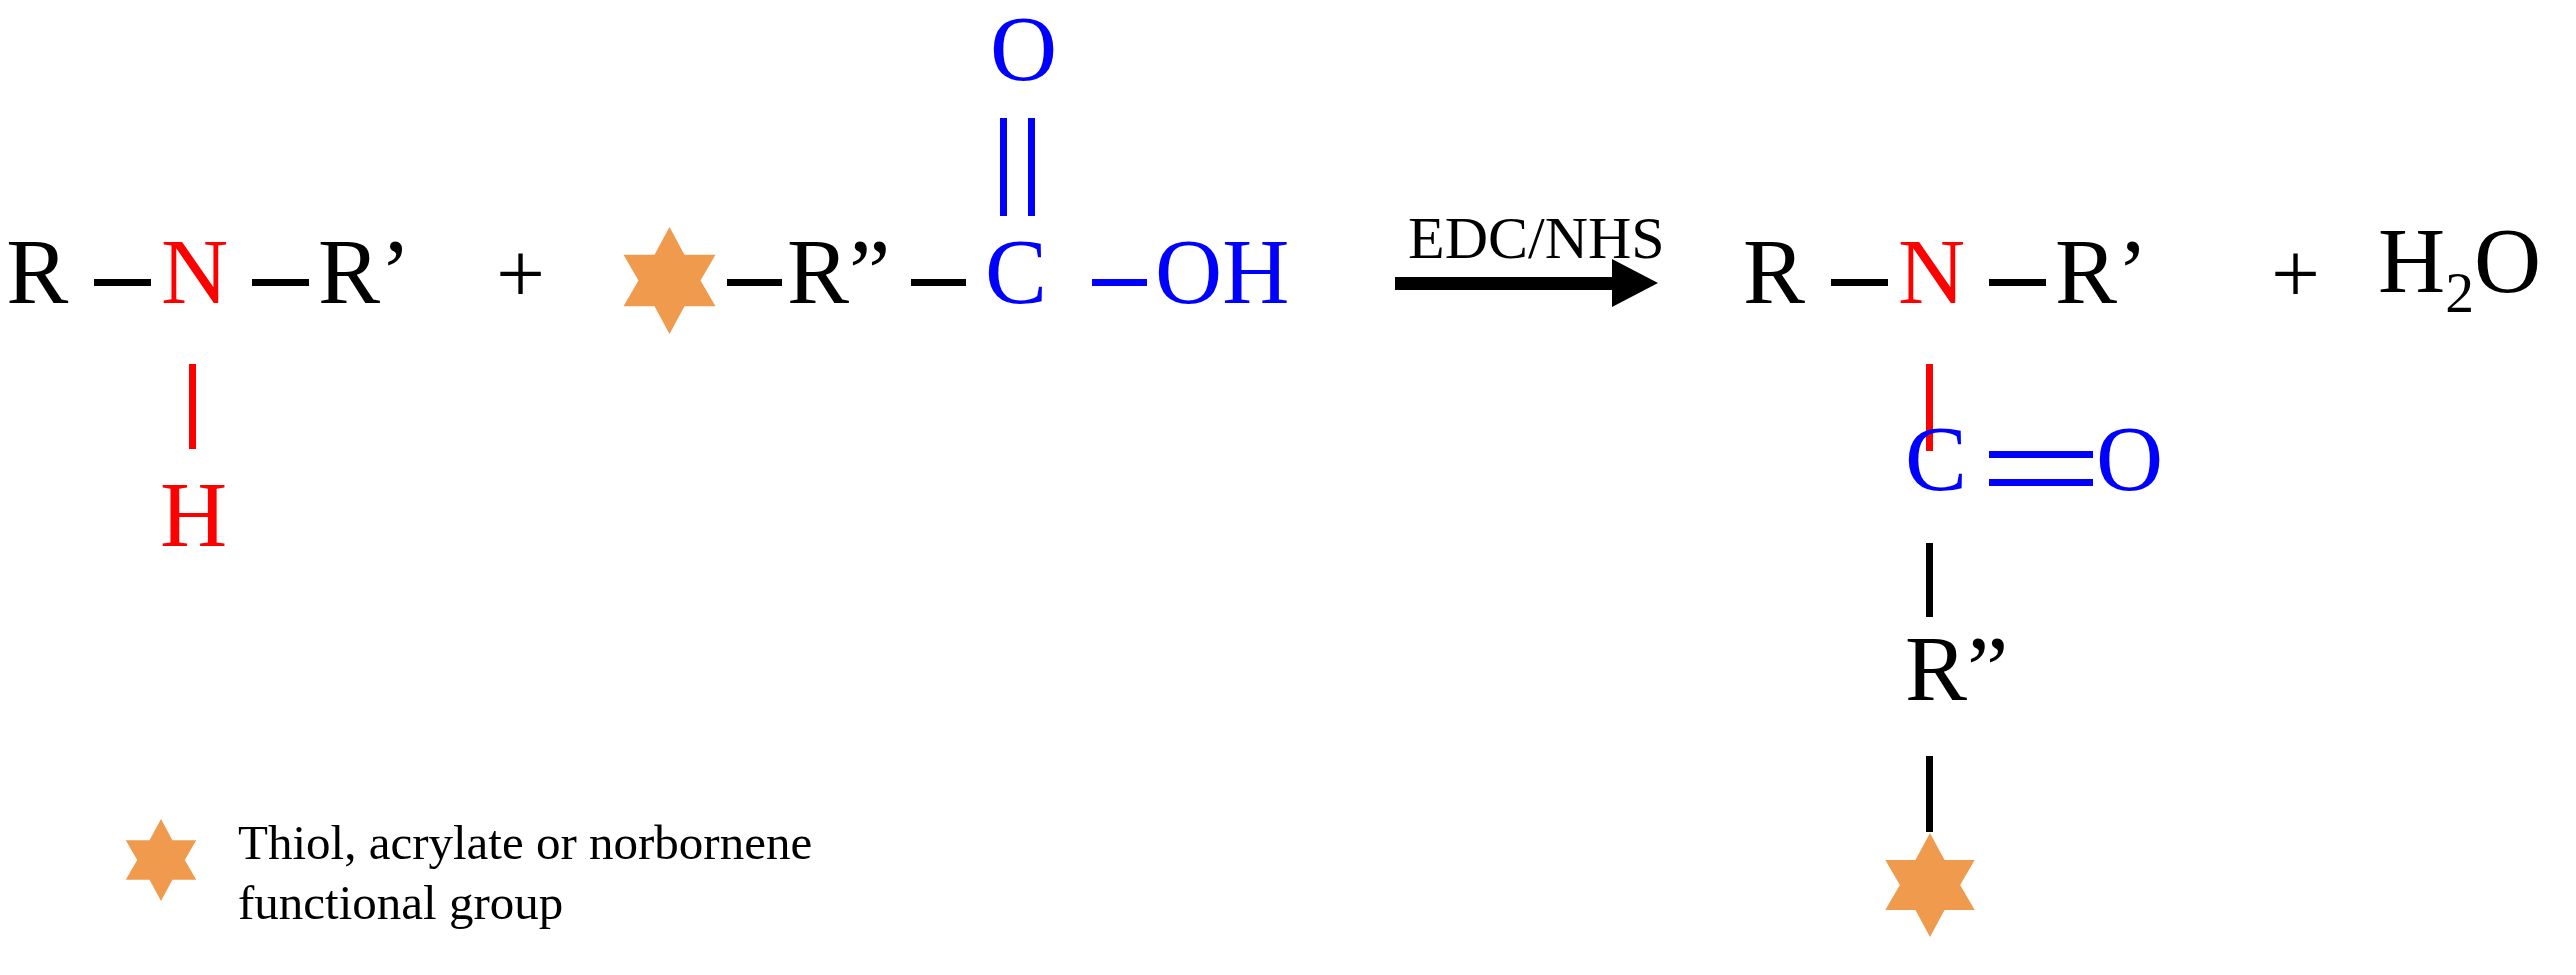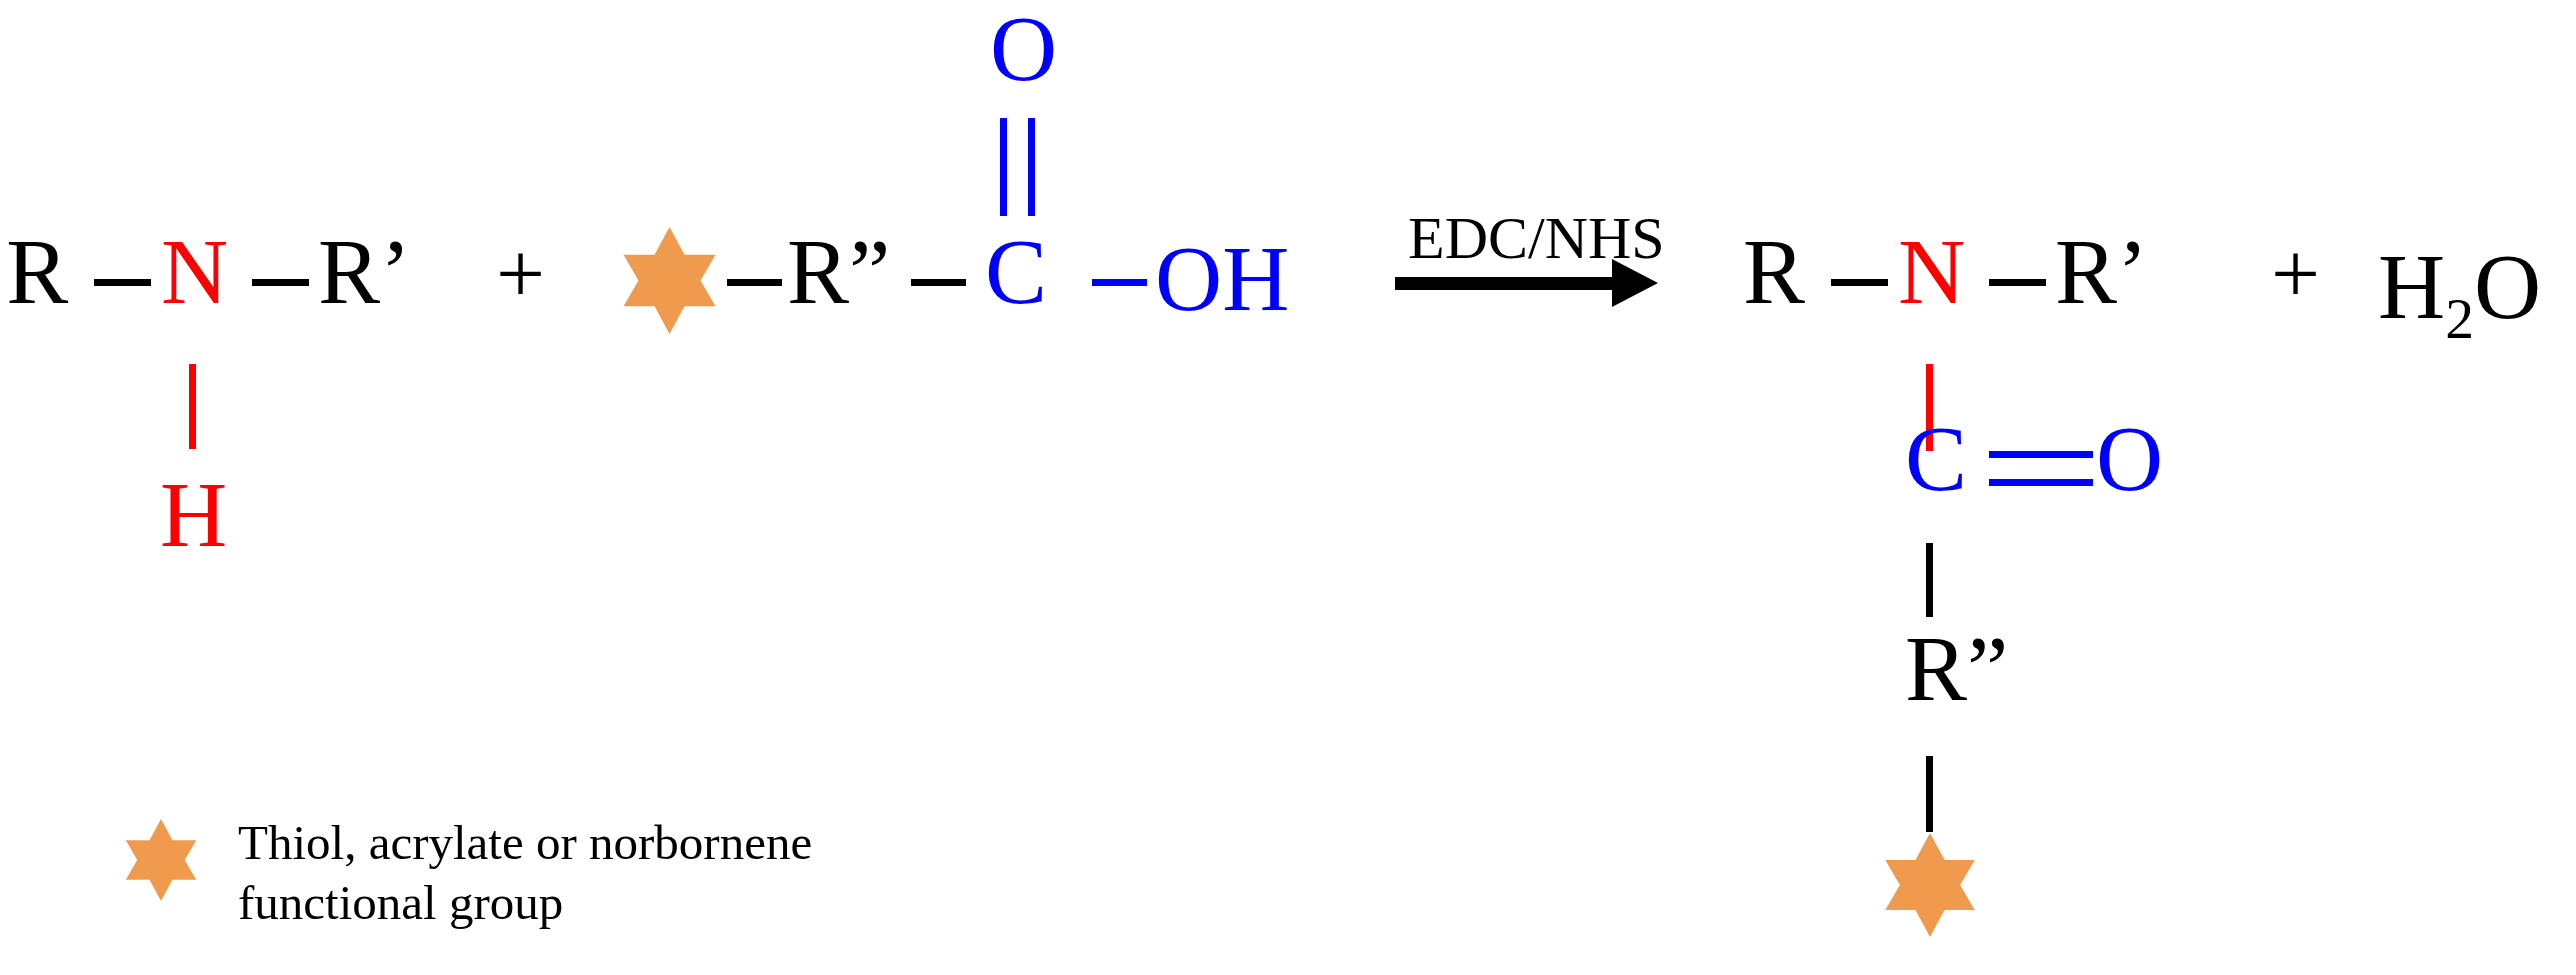--- a/index.html
+++ b/index.html
@@ -162,21 +162,21 @@
 
   <div class="dbond-v" style="left:1000px; top:118px; width:35px; height:98px;">
     <i class="a"></i>
       <i class="b"></i>
   </div>
 
   <span class="atom blue" style="left:985px; top:225px;">C</span>
 
   <div class="hbond blue" style="left:1092px; top:279px; width:55px;"></div>
 
-  <span class="atom blue" style="left:1155px; top:232px;">OH</span>
+  <span class="atom blue" style="left:1155px; top:225px;">OH</span>
 
   <span class="arrow-label" style="left:1384px; top:208px;">EDC/NHS</span>
 
   <div class="arrow-shaft" style="left:1395px; top:277px; width:222px;"></div>
   <div class="arrow-head" style="left:1612px; top:259px;"></div>
 
   <span class="atom" style="left:1743px; top:225px;">R</span>
 
   <div class="hbond" style="left:1831px; top:279px; width:57px;"></div>
 
@@ -200,21 +200,21 @@
   <div class="vbond" style="left:1926px; top:543px; height:74px;"></div>
 
   <span class="atom" style="left:1905px; top:622px;">R”</span>
 
   <div class="vbond" style="left:1926px; top:756px; height:76px;"></div>
 
   <div class="star" style="left:1878px; top:833px; width:104px; height:104px;"></div>
 
   <span class="plus" style="left:2271px; top:230px;">+</span>
 
-  <span class="atom" style="left:2378px; top:240px;"><span>H</span><span class="sub">2</span><span>O</span></span>
+  <span class="atom" style="left:2378px; top:214px;"><span>H</span><span class="sub">2</span><span>O</span></span>
 
   <div class="star" style="left:120px; top:819px; width:82px; height:82px;"></div>
 
   <span class="legend-text" style="left:238px; top:814px;">Thiol, acrylate or norbornene</span>
 
   <span class="legend-text" style="left:238px; top:874px;">functional group</span>
 
 </div>
 
 

